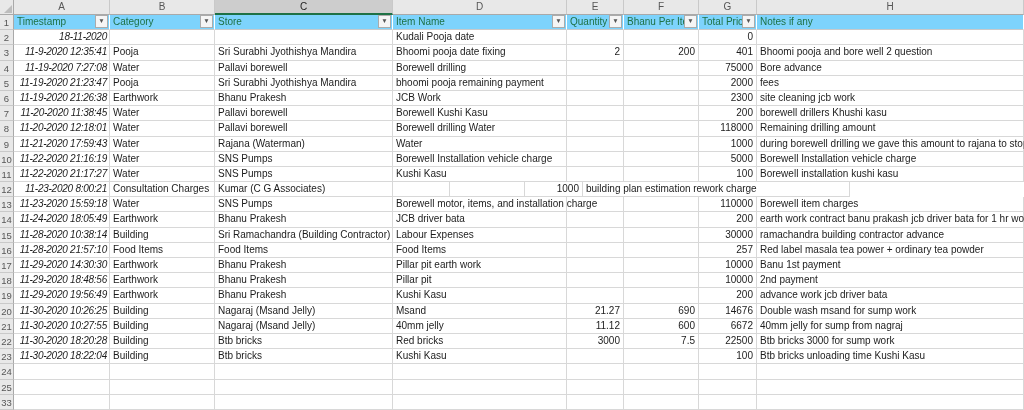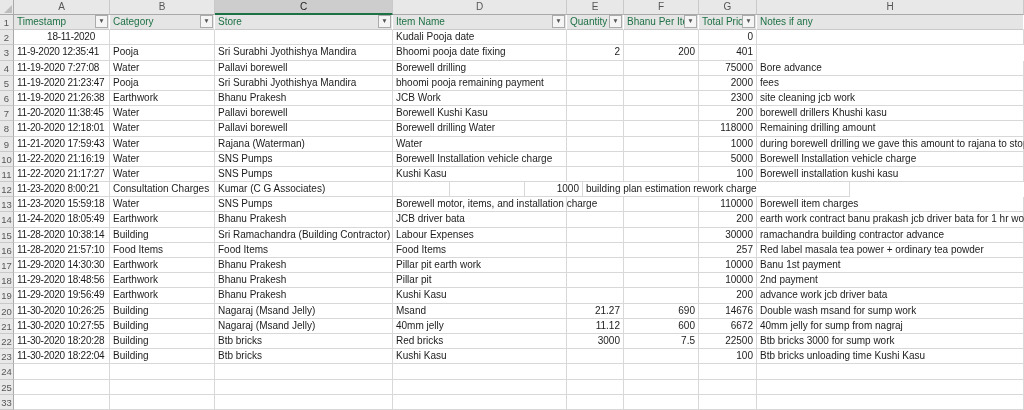--- a/index.html
+++ b/index.html
@@ -24,25 +24,25 @@
   .gutcell { width:14px; height:15.2px; background:#E8E8E8;
              border-right:1px solid #A9A9A9; border-bottom:1px solid #C9C9C9;
              font-size:9.5px; color:#565656; text-align:center; line-height:15px; }
 
   .cells { width:1010px; }
   .row { display:flex; height:15.2px; }
   .cell { height:15.2px; border-right:1px solid #D8D8D8; border-bottom:1px solid #D8D8D8;
           font-size:10px; color:#1c1c1c; line-height:14.5px; padding:0 3px;
           white-space:nowrap; overflow:hidden; }
   .cell.ar { text-align:right; padding-right:3px; }
-  .cell.tight { letter-spacing:-0.25px; padding-right:14px; }
+  .cell.tight { letter-spacing:-0.25px; padding-right:2px;font-style:italic; }
   .cell.spill { overflow:visible; position:relative; z-index:3; }
 
   
-  .hrow .cell { background:#e5e5e5; color:#1E7145; border-right:1px solid #FFFFFF;
+  .hrow .cell { background:#7dd3fc; color:#1E7145; border-right:1px solid #FFFFFF;
                 border-bottom:1px solid #C9C9C9; position:relative; overflow:hidden; }
   .hlabel { display:inline-block; white-space:nowrap; }
   .fbtn { position:absolute; right:1px; bottom:1px; width:13px; height:13px;
           background:#F5F5F5; border:1px solid #ABABAB; z-index:4;
           display:flex; align-items:center; justify-content:center; }
   .fbtn span { font-size:6.5px; color:#555; line-height:1; }
 
   
   .c1{width:96px}.c2{width:105px}.c3{width:178px}.c4{width:174px}
   .c5{width:57px}.c6{width:75px}.c7{width:58px}.c8{width:267px}
@@ -130,20 +130,21 @@
           <div class="cell c8 spill"></div>
         </div>
         <div class="row">
           <div class="cell c1 ar tight">11-9-2020 12:35:41</div>
           <div class="cell c2">Pooja</div>
           <div class="cell c3">Sri Surabhi Jyothishya Mandira</div>
           <div class="cell c4 spill">Bhoomi pooja date fixing</div>
           <div class="cell c5 ar">2</div>
           <div class="cell c6 ar">200</div>
           <div class="cell c7 ar">401</div>
+          <div class="cell c8 spill">Bhoomi pooja and bore well 2 question</div>
         </div>
         <div class="row">
           <div class="cell c1 ar tight">11-19-2020 7:27:08</div>
           <div class="cell c2">Water</div>
           <div class="cell c3">Pallavi borewell</div>
           <div class="cell c4 spill">Borewell drilling</div>
           <div class="cell c5 ar"></div>
           <div class="cell c6 ar"></div>
           <div class="cell c7 ar">75000</div>
           <div class="cell c8 spill">Bore advance</div>

